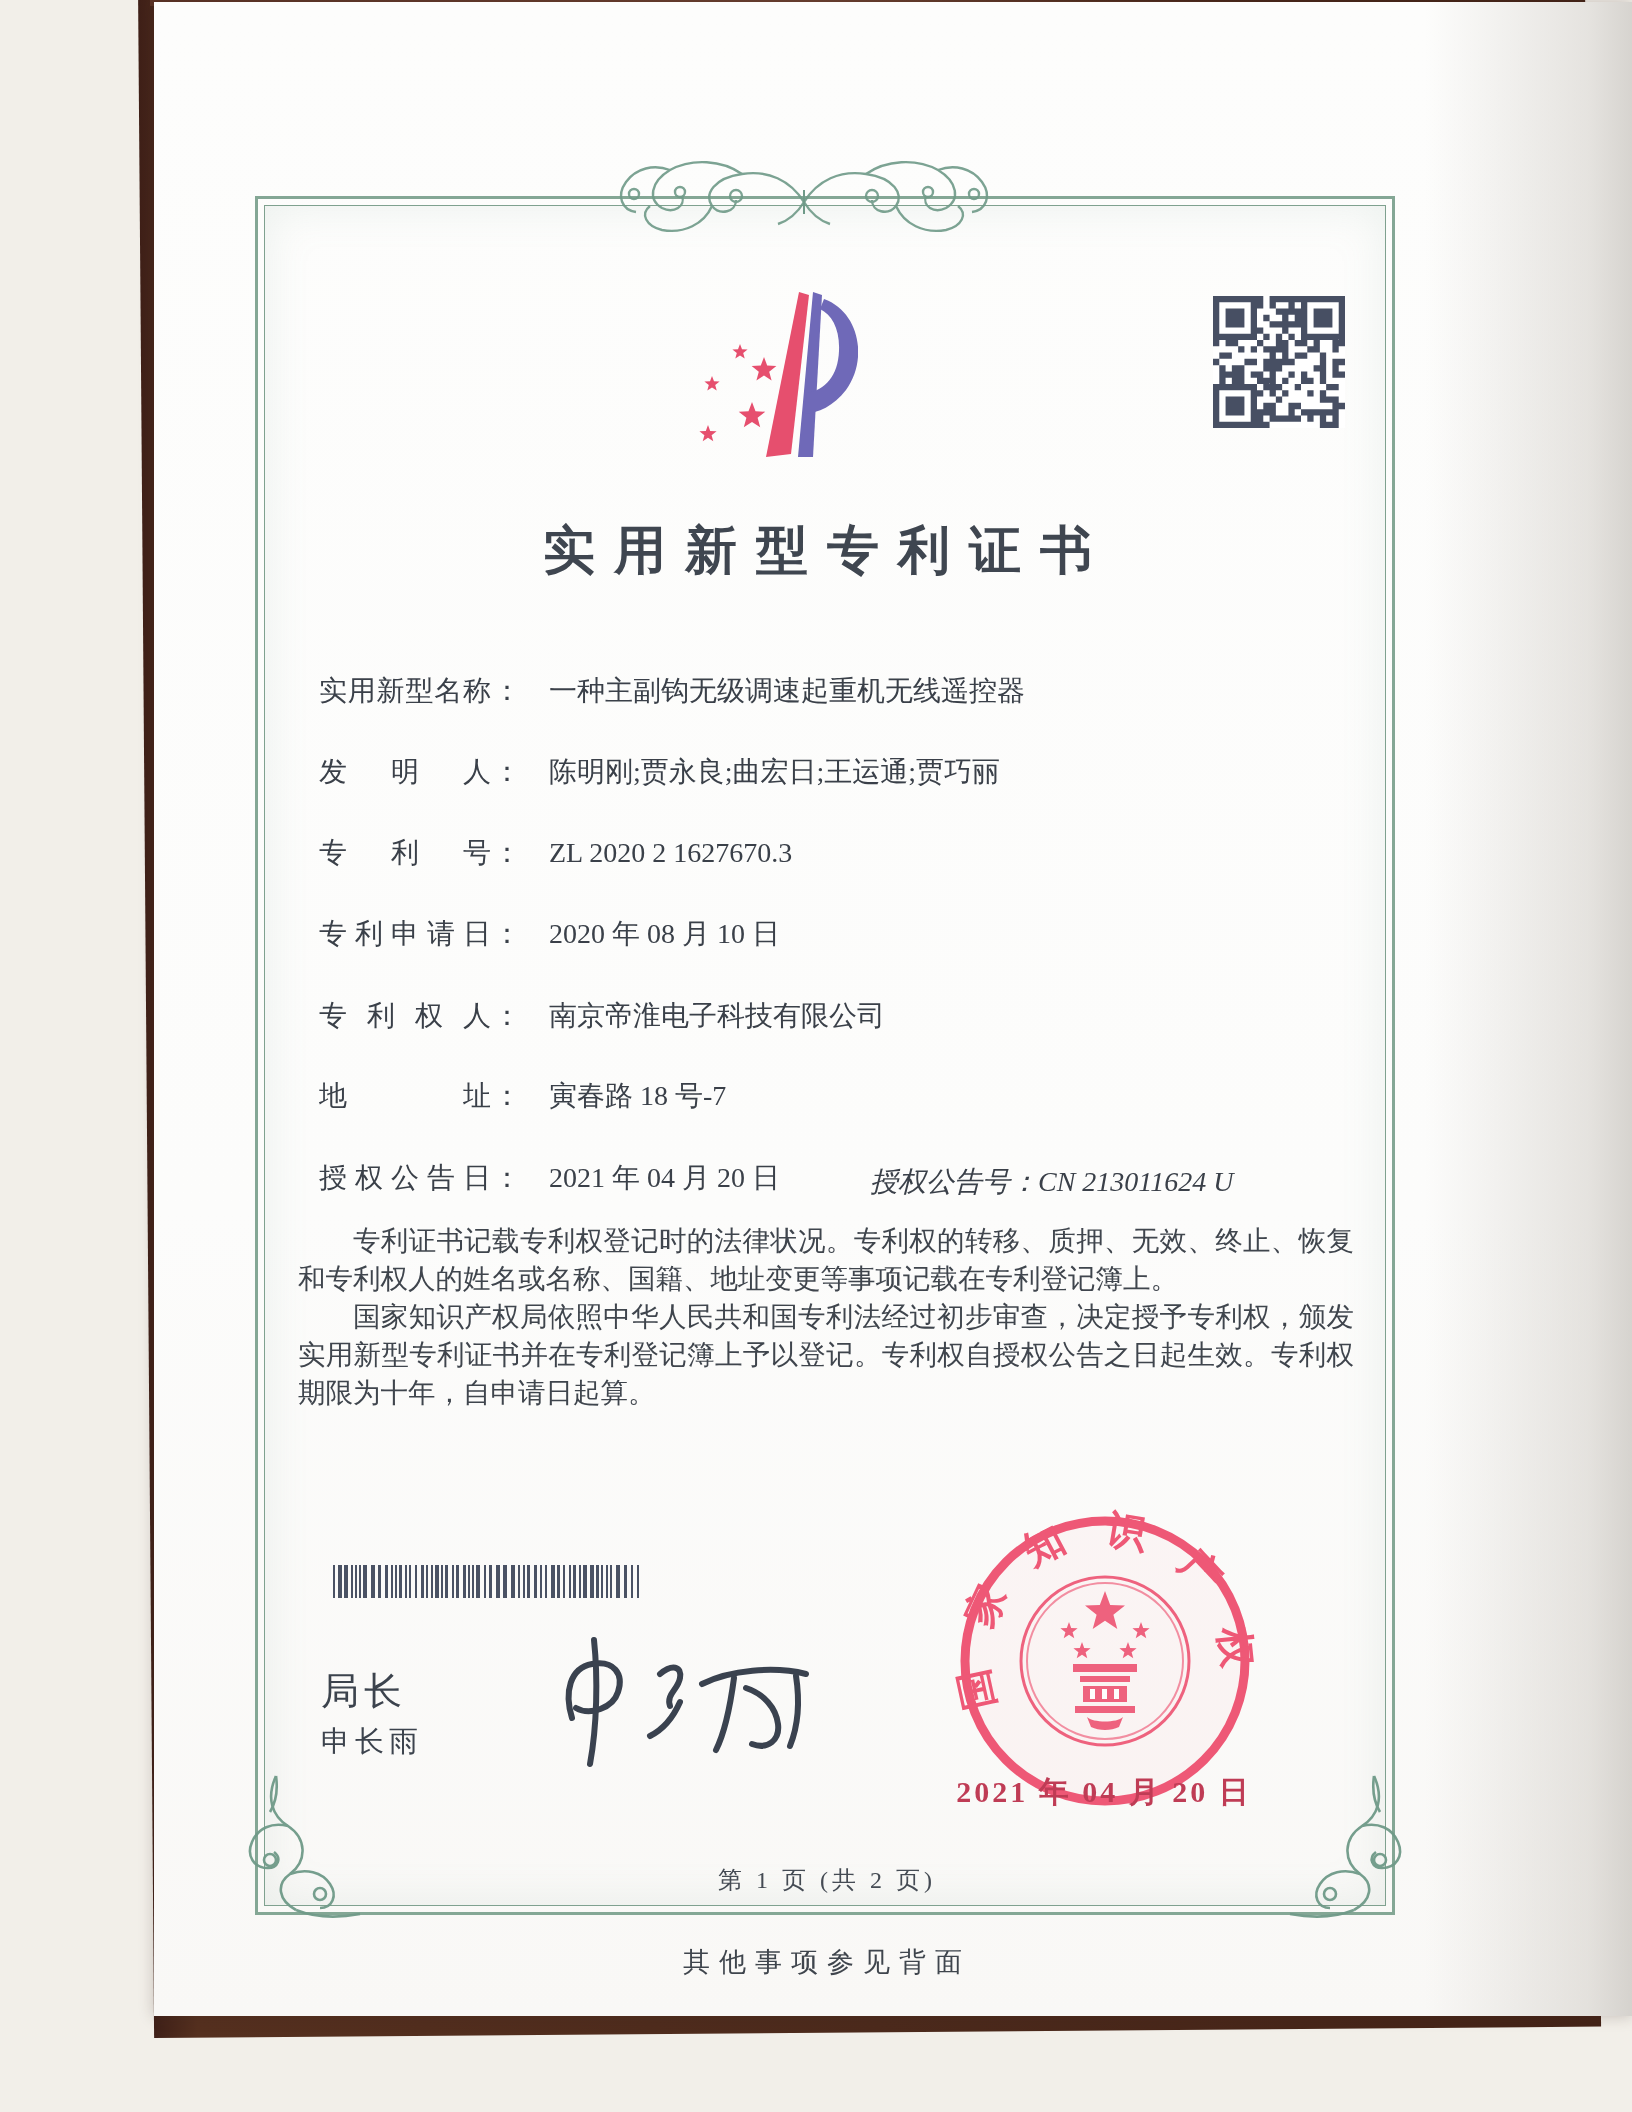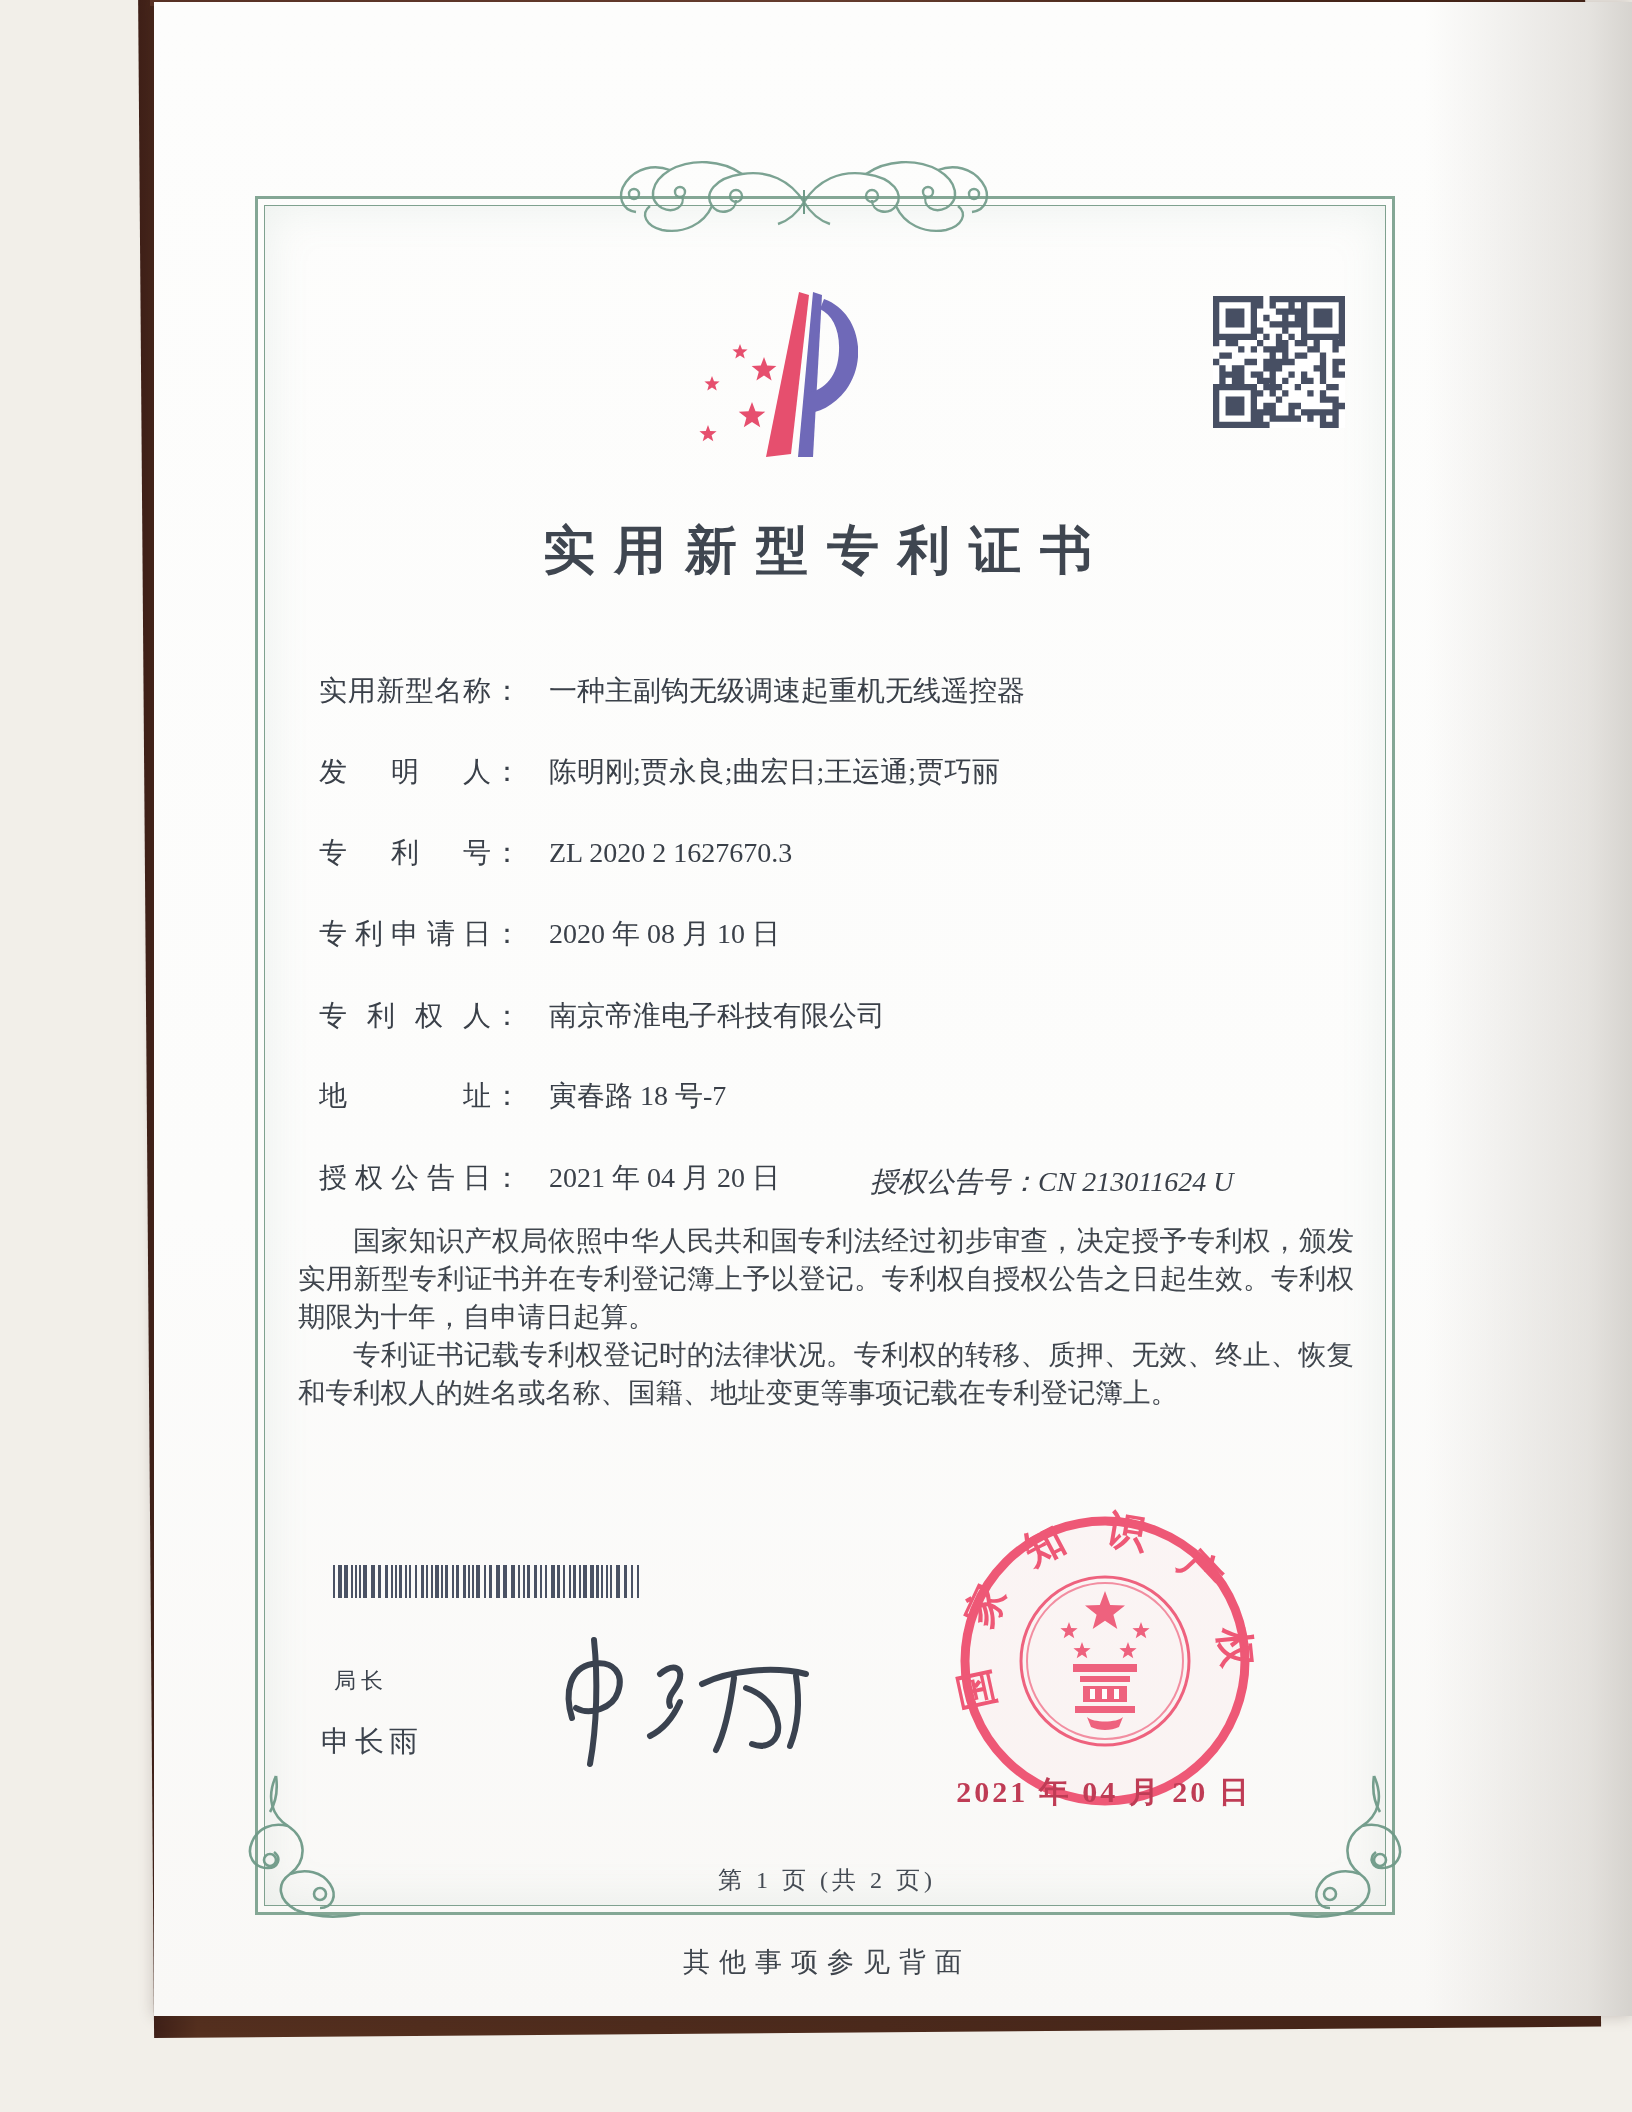--- a/index.html
+++ b/index.html
@@ -46,21 +46,21 @@
   .frow{position:absolute;left:165px;width:1080px;display:flex;align-items:flex-start;
     font-size:28px;color:#3a4049;line-height:37px;}
   .flabel{display:inline-flex;justify-content:space-between;width:172px;flex:none;}
   .fcolon{flex:none;margin:0 6px 0 2px;}
   .fval{white-space:nowrap;margin-left:22px;}
   .fextra{position:absolute;left:551px;top:4px;white-space:nowrap;font-style:italic;}
   .paras{position:absolute;left:144px;top:1220px;width:1056px;
     font-size:27.5px;line-height:38px;color:#3f454d;text-align:justify;}
   .paras p{margin:0;text-indent:2em;}
   .barcode-box{position:absolute;left:179px;top:1563px;width:312px;height:33px;}
-  .juzhang{position:absolute;left:180px;top:1664px;font-size:22px;letter-spacing:5px;color:#3c434d;}
+  .juzhang{position:absolute;left:167px;top:1664px;font-size:38px;letter-spacing:5px;color:#3c434d;}
   .signer{position:absolute;left:167px;top:1720px;font-size:29px;letter-spacing:5px;color:#3c434d;}
   .sig-box{position:absolute;left:380px;top:1620px;}
   .seal-box{position:absolute;left:790px;top:1492px;}
   .seal-date{
     position:absolute;left:800px;top:1770px;width:300px;text-align:center;
     font-size:30px;font-weight:700;letter-spacing:3px;color:#bf3c55;z-index:5;
   }
   .footer-page{position:absolute;left:103px;top:1862px;width:1140px;text-align:center;
     font-size:24px;letter-spacing:4px;color:#454b54;}
   .footer-note{position:absolute;left:103px;top:1942px;width:1140px;text-align:center;
@@ -229,22 +229,22 @@
           </span>
           <span class="fcolon">：</span>
           <div class="fval">
             <div>2021 年 04 月 20 日</div>
           </div>
           <span class="fextra">授权公告号：CN 213011624 U</span>
         </div>
       </div>
 
     <div class="paras" id="paragraphs">
+        <p>专利证书记载专利权登记时的法律状况。专利权的转移、质押、无效、终止、恢复和专利权人的姓名或名称、国籍、地址变更等事项记载在专利登记簿上。</p>
         <p>国家知识产权局依照中华人民共和国专利法经过初步审查，决定授予专利权，颁发实用新型专利证书并在专利登记簿上予以登记。专利权自授权公告之日起生效。专利权期限为十年，自申请日起算。</p>
-        <p>专利证书记载专利权登记时的法律状况。专利权的转移、质押、无效、终止、恢复和专利权人的姓名或名称、国籍、地址变更等事项记载在专利登记簿上。</p>
       </div>
 
     <div class="barcode-box">
       <svg id="barcode-svg" width="312" height="33" viewBox="0 0 312 33">
           <rect x="0" y="0" width="2" height="33" fill="#4a5264"></rect>
           <rect x="5" y="0" width="4" height="33" fill="#4a5264"></rect>
           <rect x="11" y="0" width="4" height="33" fill="#4a5264"></rect>
           <rect x="18" y="0" width="2" height="33" fill="#4a5264"></rect>
           <rect x="22" y="0" width="2" height="33" fill="#4a5264"></rect>
           <rect x="26" y="0" width="2" height="33" fill="#4a5264"></rect>

